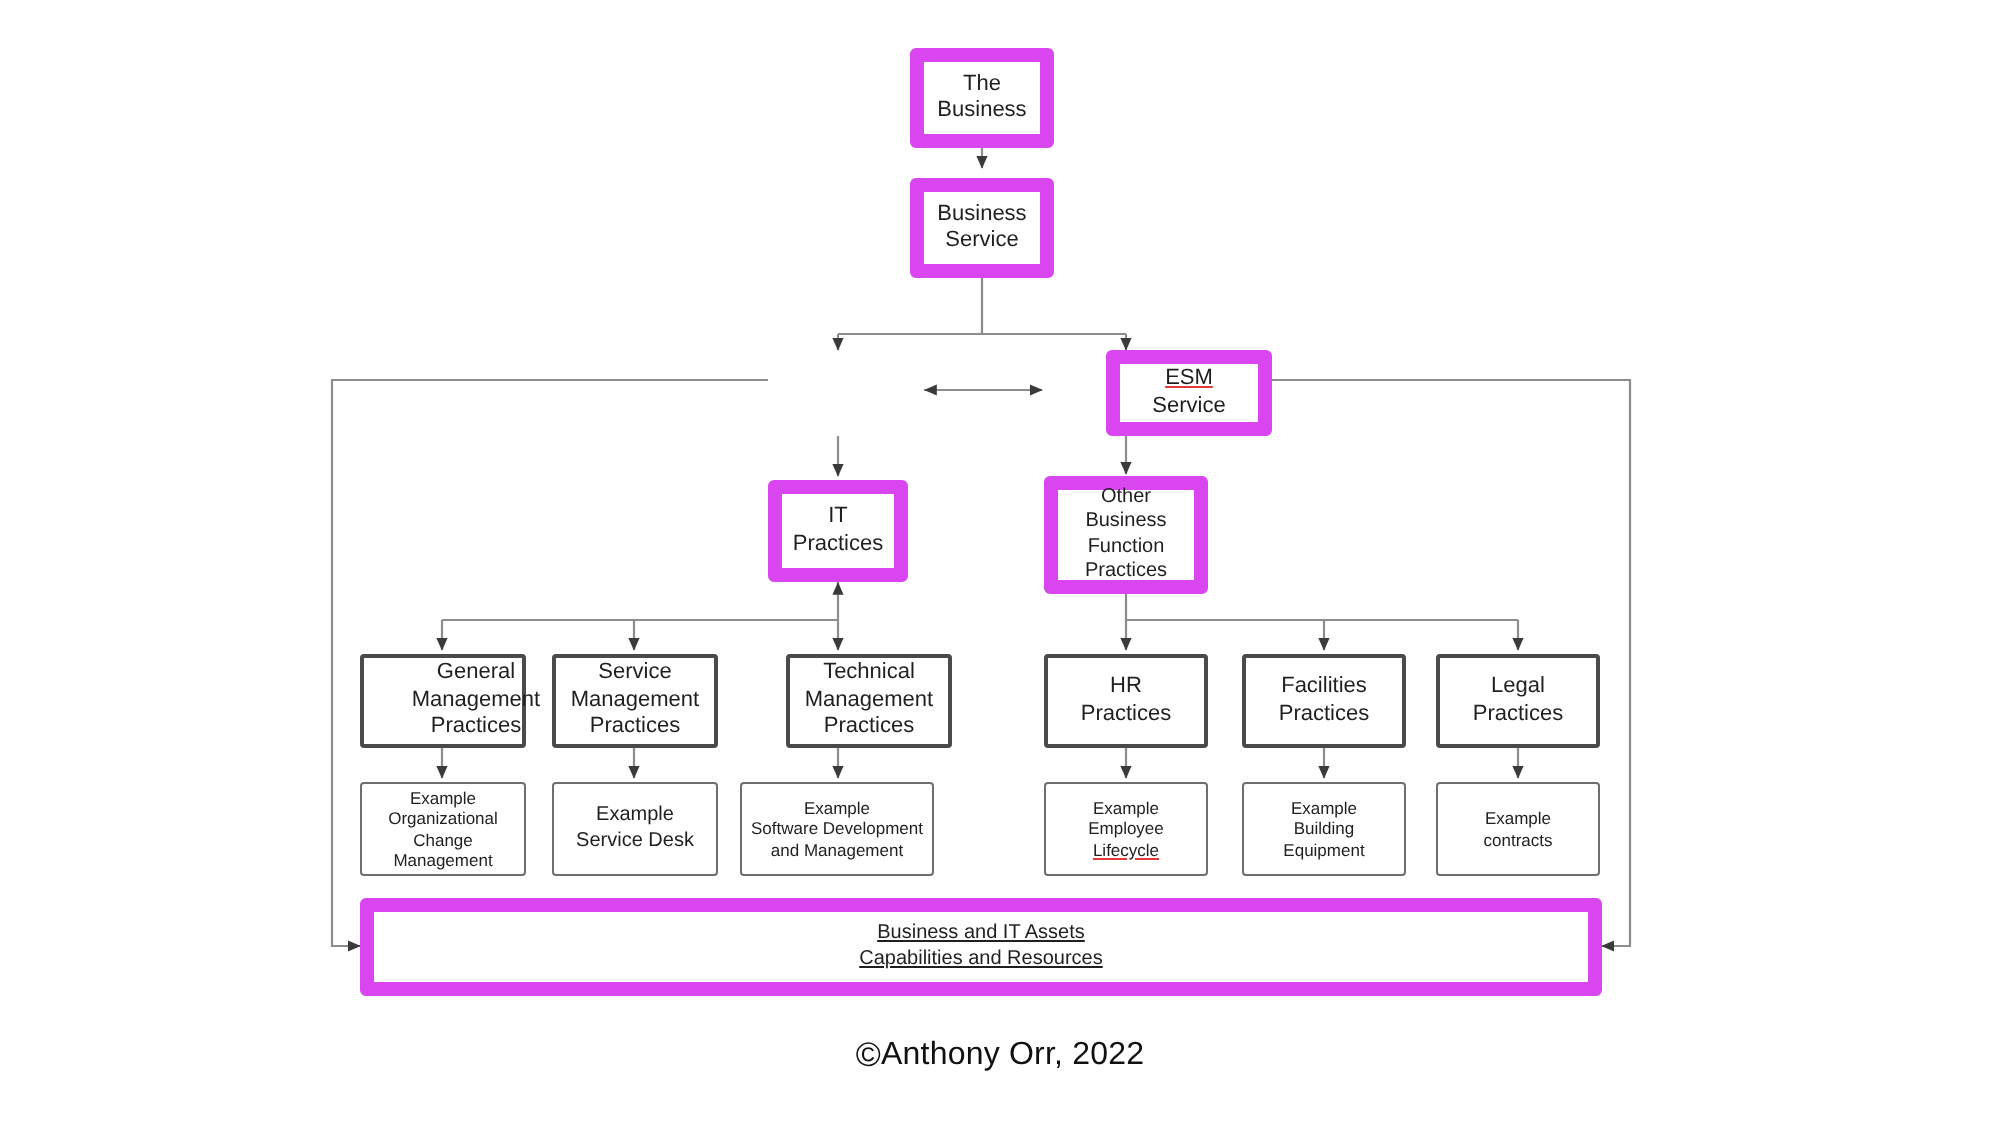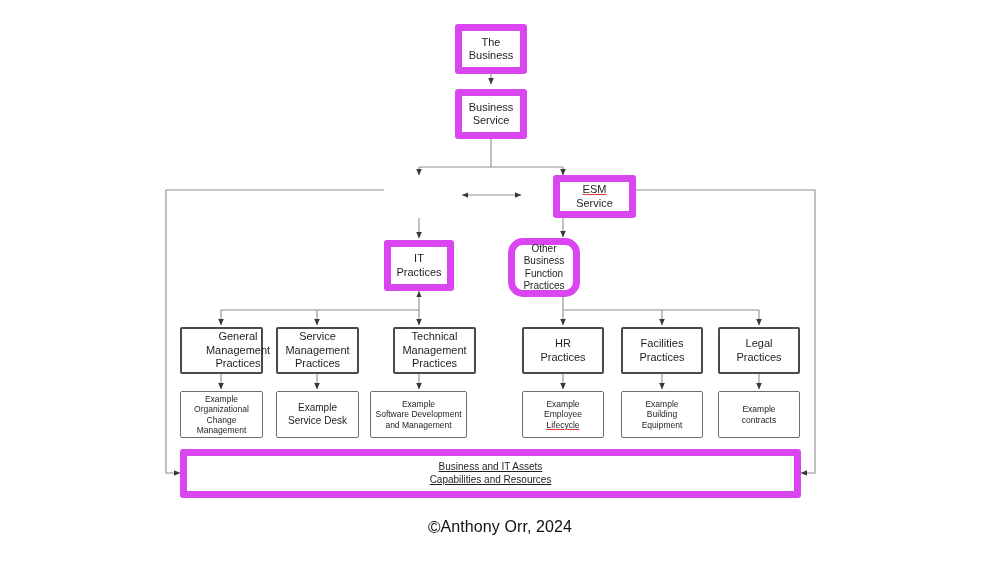--- a/index.html
+++ b/index.html
@@ -159,21 +159,21 @@
 
 
   <div class="node fs-11" style="left:521px; top:175px; width:83px; height:43px;margin-left:32px;">
     <span class="label"><span class="spell">ESM</span><span> Service</span></span>
   </div>
 
   <div class="node fs-11" style="left:384px; top:240px; width:70px; height:51px;">
     <span class="label">IT Practices</span>
   </div>
 
-  <div class="node fs-10" style="left:508px; top:238px; width:72px; height:59px;border-radius:15px;">
+  <div class="node fs-10" style="left:522px; top:238px; width:82px; height:59px;">
     <span class="label">Other
 Business
 Function
 Practices</span>
   </div>
 
   <div class="node strong fs-11" style="left:180px; top:327px; width:83px; height:47px;padding-left:33px;">
     <span class="label">General
 Management
 Practices</span>
@@ -239,15 +239,15 @@
   <div class="node thin-dark fs-9" style="left:718px; top:391px; width:82px; height:47px;">
     <span class="label">Example
 contracts</span>
   </div>
 
   <div class="node fs-10" style="left:180px; top:449px; width:621px; height:49px;text-decoration:underline;">
     <span class="label">Business and IT Assets
 Capabilities and Resources</span>
   </div>
 
-  <div id="copyright"><span class="cmark">©</span><span>Anthony Orr, 2024</span></div>
+  <div id="copyright"><span class="cmark">©</span><span>Anthony Orr, 2022</span></div>
 
 </div>
 
 </body></html>

